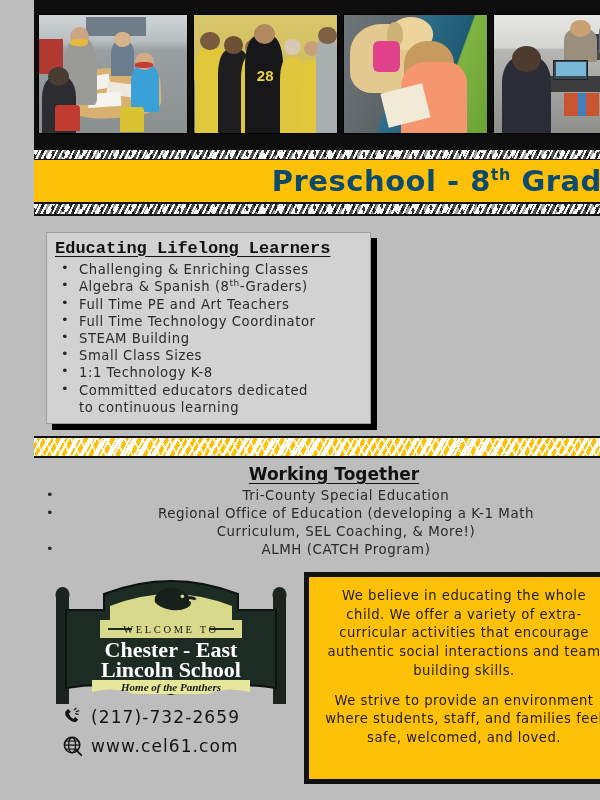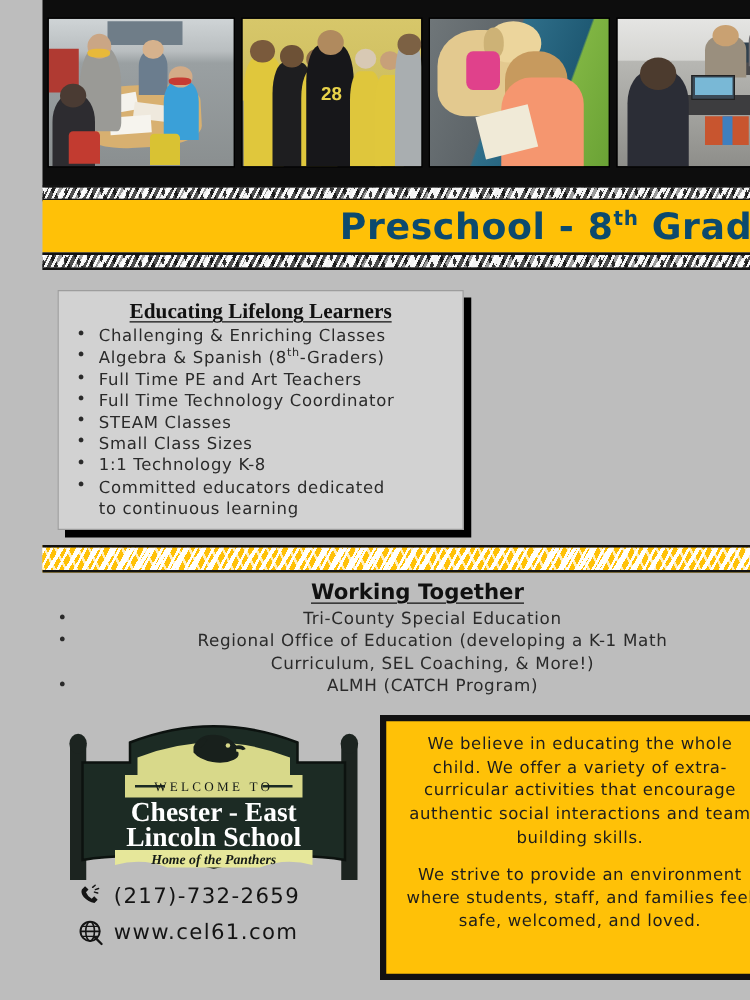--- a/index.html
+++ b/index.html
@@ -166,25 +166,24 @@
     position: absolute;
     left: 358px; top: 232px;
     width: 232px; height: 192px;
     background: #ffc107;
     border: 1px solid #c99a06;
     box-shadow: 5px 5px 0 rgba(0,0,0,0.25);
     padding: 6px 6px 4px 6px;
   }
 
   .card-title {
-    font-family: Liberation Serif, serif;
+    font-family: Liberation Mono, monospace;
     font-weight: 700;
     font-size: 17px;
     color: #111;
-    text-align: center;
     text-decoration: underline;
     text-underline-offset: 3px;
     line-height: 1.12;
     margin-bottom: 3px;
   }
   .card-gray .card-title { font-size: 17px; }
   .card-yellow .card-title { font-size: 16px; }
 
   ul.bullets { list-style: none; }
   ul.bullets li {
@@ -359,21 +358,21 @@
 
   <div class="divider div-dark" style="top:202px;height:14px;"></div>
 
   <div class="card-gray">
     <div class="card-title">Educating Lifelong Learners</div>
     <ul class="bullets">
       <li>Challenging &amp; Enriching Classes</li>
       <li><span>Algebra &amp; Spanish (8</span><sup class="sm">th</sup><span>-Graders)</span></li>
       <li>Full Time PE and Art Teachers</li>
       <li>Full Time Technology Coordinator</li>
-      <li>STEAM Classes</li>
+      <li>STEAM Building</li>
       <li>Small Class Sizes</li>
       <li>1:1 Technology K-8</li>
       <li>Committed educators dedicated</li>
       <li class="nobull">to continuous learning</li>
     </ul>
   </div>
 
 
   <div class="divider div-yellow" style="top:436px;height:22px;"></div>
 

